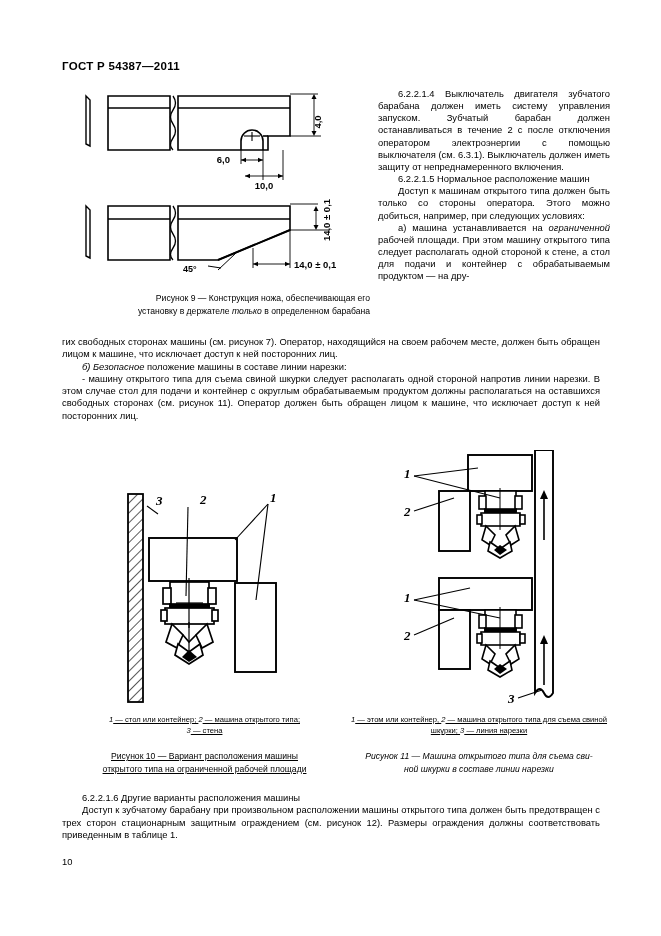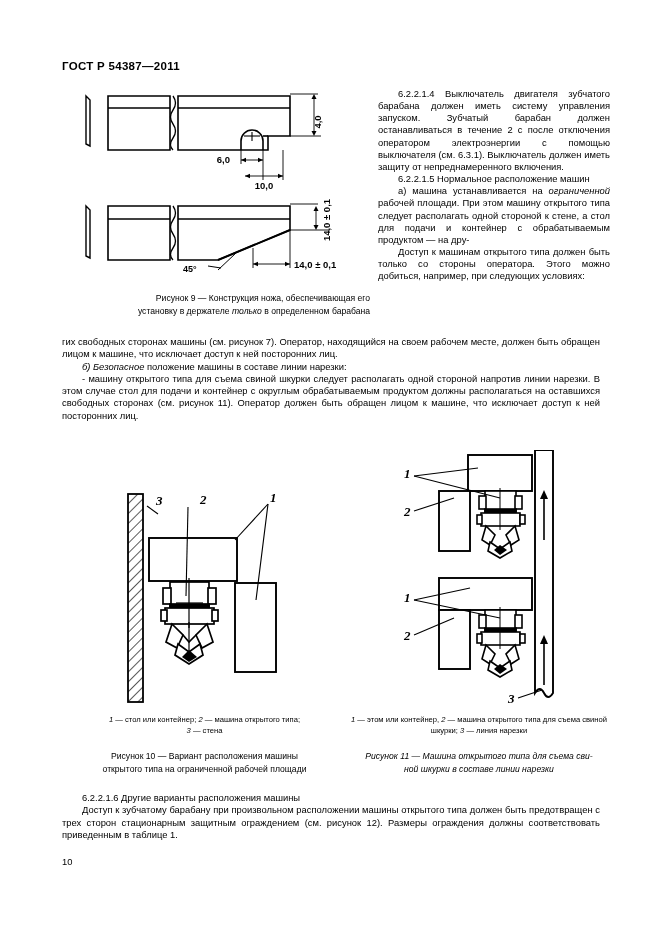--- a/index.html
+++ b/index.html
@@ -95,32 +95,32 @@
   }
 
   .fig-legend {
     position: absolute;
     font-size: 7.6px;
     line-height: 11px;
     text-align: center;
     font-style: italic;
   }
   .fig-legend .num { font-style: italic; }
-  .fig-legend .txt { font-style: normal; }
+  .fig-legend .txt { font-style: normal; text-decoration: underline; }
 
   .fig-caption {
     position: absolute;
     font-size: 8.6px;
     line-height: 12.5px;
     text-align: center;
   }
 
   #legend10 { left: 62px; top: 714px; width: 285px; }
   #legend11 { left: 348px; top: 714px; width: 262px; }
-  #caption10 { left: 62px; top: 750px; width: 285px; }
+  #caption10 { left: 62px; top: 750px; width: 285px; text-decoration: underline; }
   #caption11 { left: 348px; top: 750px; width: 262px; font-style: italic; }
 
   
   .bottom-block {
     position: absolute;
     left: 62px;
     top: 792px;
     width: 538px;
     font-size: 9.4px;
     line-height: 12.3px;
@@ -221,24 +221,24 @@
   </div>
 
   <div class="fig9-caption">
     <span>Рисунок 9 — Конструкция ножа, обеспечивающая его</span><br>
     <span>установку в держателе </span><span class="ital">только</span><span> в определенном барабана</span>
   </div>
 
   <div class="col-right">
     <p>6.2.2.1.4 Выключатель двигателя зубчатого барабана должен иметь систему управления запуском. Зубчатый барабан должен останавливаться в течение 2 с после отключения оператором электроэнергии с помощью выключателя (см. 6.3.1). Выключатель должен иметь защиту от непреднамеренного включения.</p>
     <p>6.2.2.1.5 Нормальное расположение машин</p>
+    <p>Доступ к машинам открытого типа должен быть только со стороны оператора. Этого можно добиться, например, при следующих условиях:</p>
     <p>
       <span>а) машина устанавливается на </span><span class="ital">ограниченной</span><span> рабочей площади. При этом машину открытого типа следует располагать одной стороной к стене, а стол для подачи и контейнер с обрабатываемым продуктом — на дру-</span>
     </p>
-    <p>Доступ к машинам открытого типа должен быть только со стороны оператора. Этого можно добиться, например, при следующих условиях:</p>
   </div>
 
   <div class="full-block">
     <p class="noind">гих свободных сторонах машины (см. рисунок 7). Оператор, находящийся на своем рабочем месте, должен быть обращен лицом к машине, что исключает доступ к ней посторонних лиц.</p>
     <p class="ind">
       <span class="ital">б)  </span><span class="ital">Безопасное</span><span> положение машины в составе линии нарезки:</span>
     </p>
     <p class="ind">-  машину открытого типа для съема свиной шкурки следует располагать одной стороной напротив линии нарезки. В этом случае стол для подачи и контейнер с округлым обрабатываемым продуктом должны располагаться на оставшихся свободных сторонах (см. рисунок 11). Оператор должен быть обращен лицом к машине, что исключает доступ к ней посторонних лиц.</p>
   </div>
 

